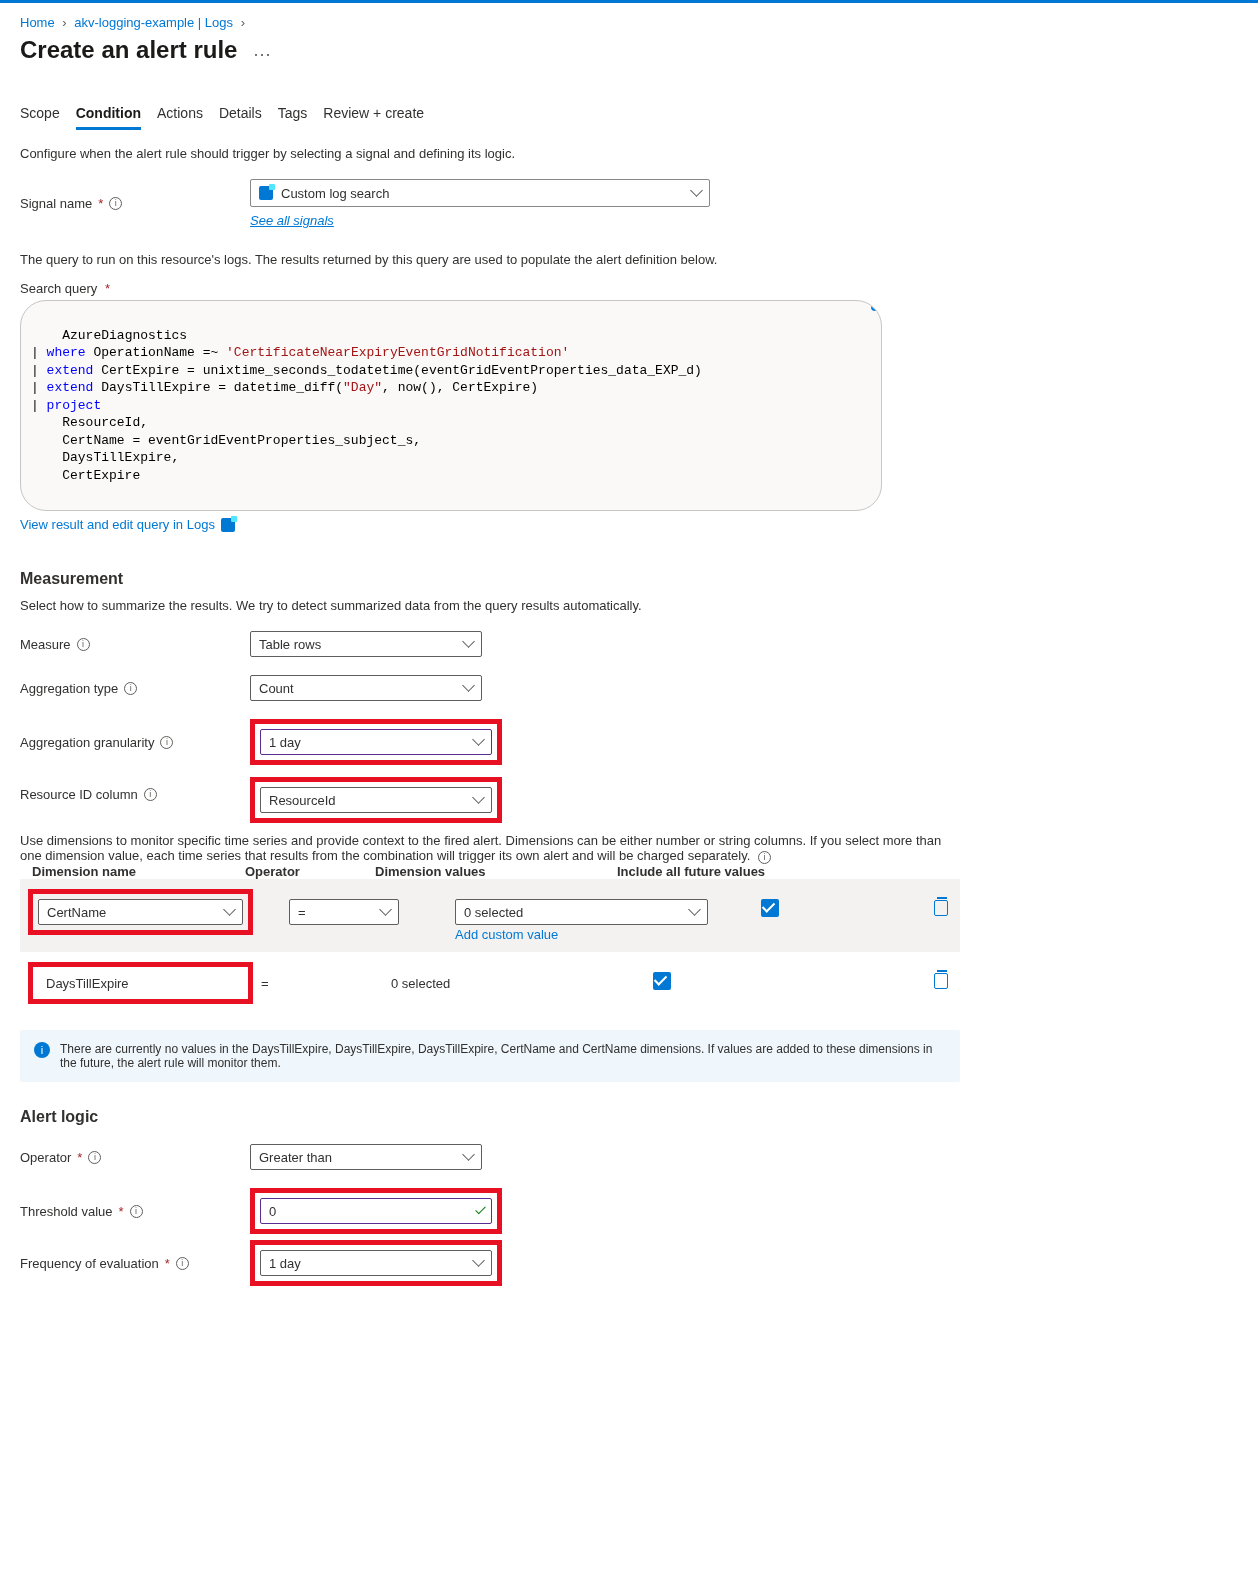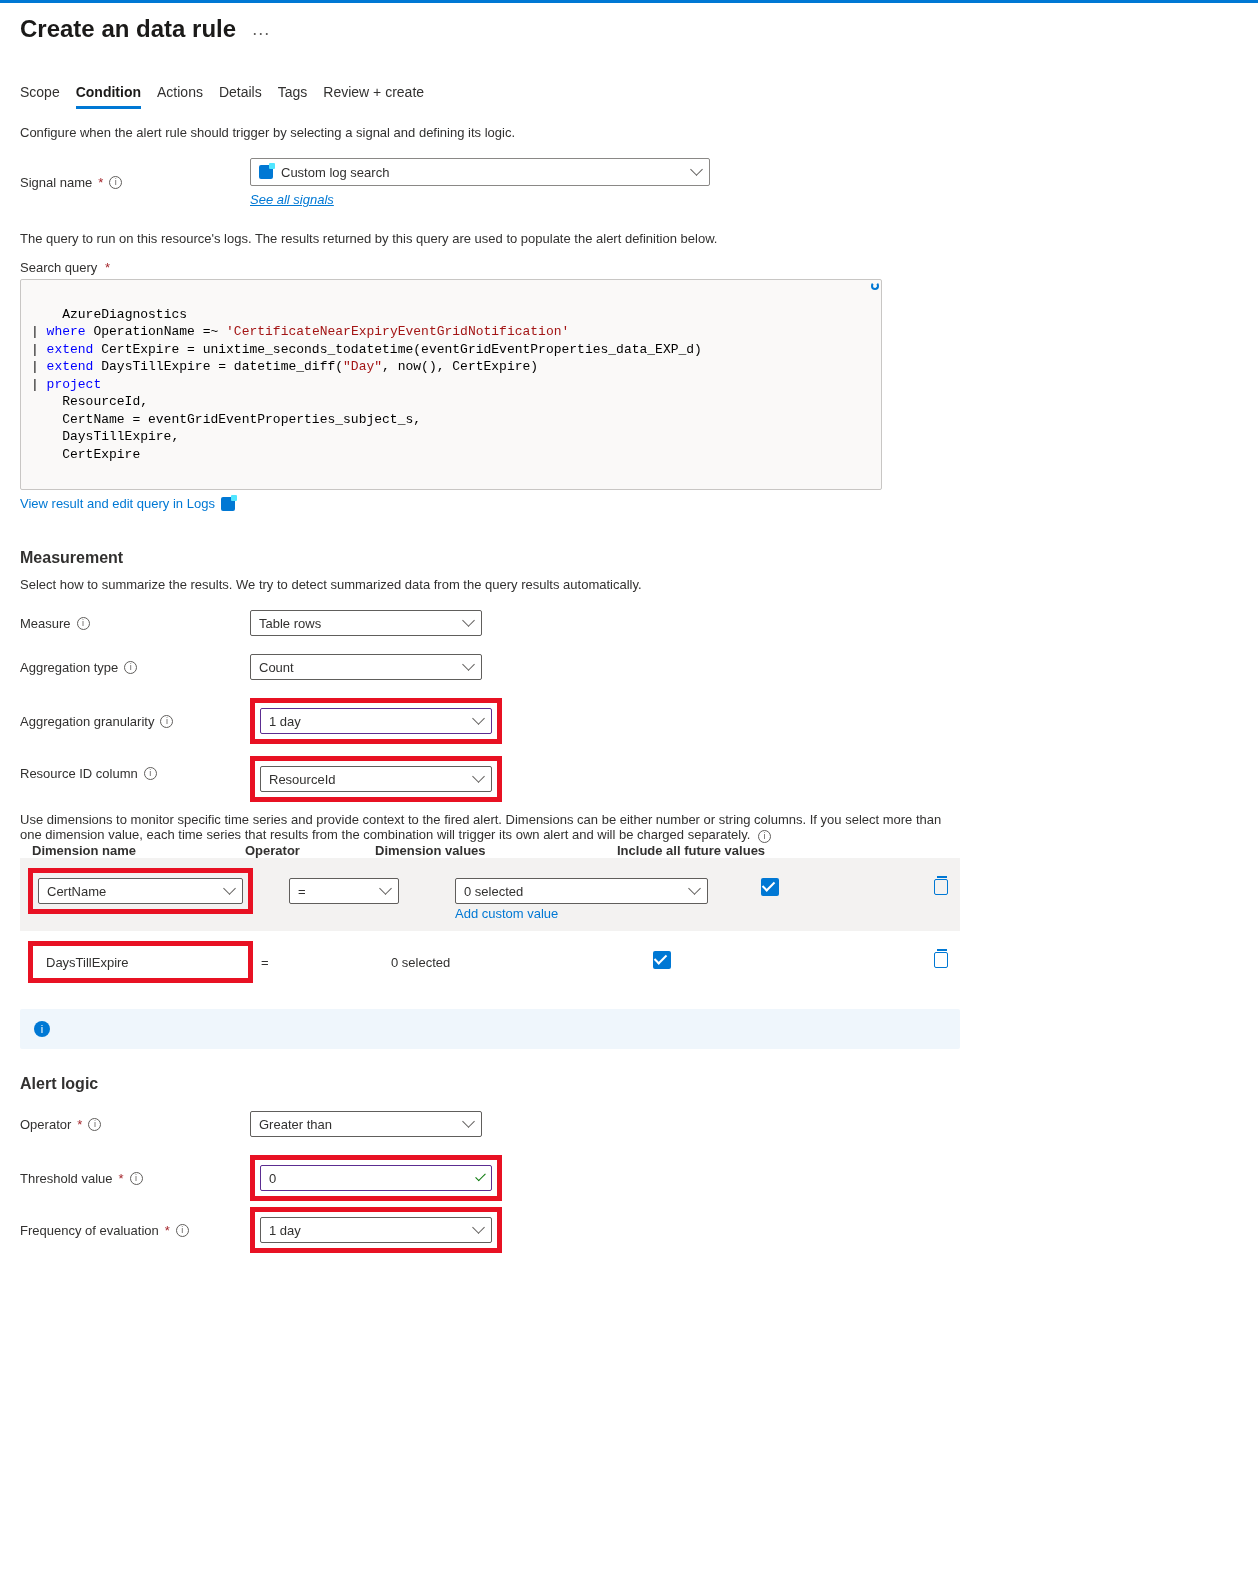--- a/index.html
+++ b/index.html
@@ -64,22 +64,28 @@
   .input-box .ok::after { content: ""; display: inline-block; width: 4px; height: 9px; border-right: 1.5px solid #107c10; border-bottom: 1.5px solid #107c10; transform: rotate(45deg); margin-bottom: 2px; }
   .add-link { color: #0078d4; font-size: 13px; cursor: pointer; margin-top: 2px; display: inline-block; }
   .dim-col-fill { flex: 1; display: flex; align-items: center; }
 </style>
 </head>
 <body>
 
 <div class="topbar"></div>
 <div class="page">
 
-
-  <h1>Create an data rule</h1>
+  <div class="breadcrumb">
+    <a href="#">Home</a>
+    <span class="sep">›</span>
+    <a href="#">akv-logging-example | Logs</a>
+    <span class="sep">›</span>
+  </div>
+
+  <h1>Create an alert rule</h1>
   <span class="ellipsis">···</span>
 
   <div class="tabs">
     <div class="tab">Scope</div>
     <div class="tab active">Condition</div>
     <div class="tab">Actions</div>
     <div class="tab">Details</div>
     <div class="tab">Tags</div>
     <div class="tab">Review + create</div>
   </div>
@@ -105,21 +111,21 @@
   </div>
 
 
   <div style="margin-top:24px;">The query to run on this resource's logs. The results returned by this query are used to populate the alert definition below.</div>
 
   <div style="margin-top:14px;">
     <span>Search query</span>
     <span class="req" style="margin-left:4px;">*</span>
   </div>
 
-  <div class="code-area" style="margin-top:4px; max-width: 862px;">
+  <div class="code-area" style="margin-top:4px; max-width: 862px; border-radius: 26px;">
     <span class="scroll-marker"></span><span id="code-content"><span class="plain">AzureDiagnostics</span>
 <span class="plain">| </span><span class="kw-blue">where</span><span class="plain"> OperationName =~ </span><span class="kw-red">'CertificateNearExpiryEventGridNotification'</span>
 <span class="plain">| </span><span class="kw-blue">extend</span><span class="plain"> CertExpire = unixtime_seconds_todatetime(eventGridEventProperties_data_EXP_d)</span>
 <span class="plain">| </span><span class="kw-blue">extend</span><span class="plain"> DaysTillExpire = datetime_diff(</span><span class="kw-red">"Day"</span><span class="plain">, now(), CertExpire)</span>
 <span class="plain">| </span><span class="kw-blue">project</span>
 <span class="plain">    ResourceId,</span>
 <span class="plain">    CertName = eventGridEventProperties_subject_s,</span>
 <span class="plain">    DaysTillExpire,</span>
 <span class="plain">    CertExpire</span></span>
   </div>
@@ -248,20 +254,21 @@
       <span>0 selected</span>
     </div>
     <div class="dim-col-fill" style="padding-top:10px;">
       <span class="checkbox"></span>
       <span class="trash"></span>
     </div>
   </div>
 
   <div class="info-banner">
     <span class="i">i</span>
+    <span>There are currently no values in the DaysTillExpire, DaysTillExpire, DaysTillExpire, CertName and CertName dimensions. If values are added to these dimensions in the future, the alert rule will monitor them.</span>
   </div>
 
   
   <div class="section-header" style="margin-top:26px;">Alert logic</div>
 
   <div class="row">
     <div class="label-col">
       <span>Operator</span>
       <span class="req">*</span>
       <span class="info-icon">i</span>

